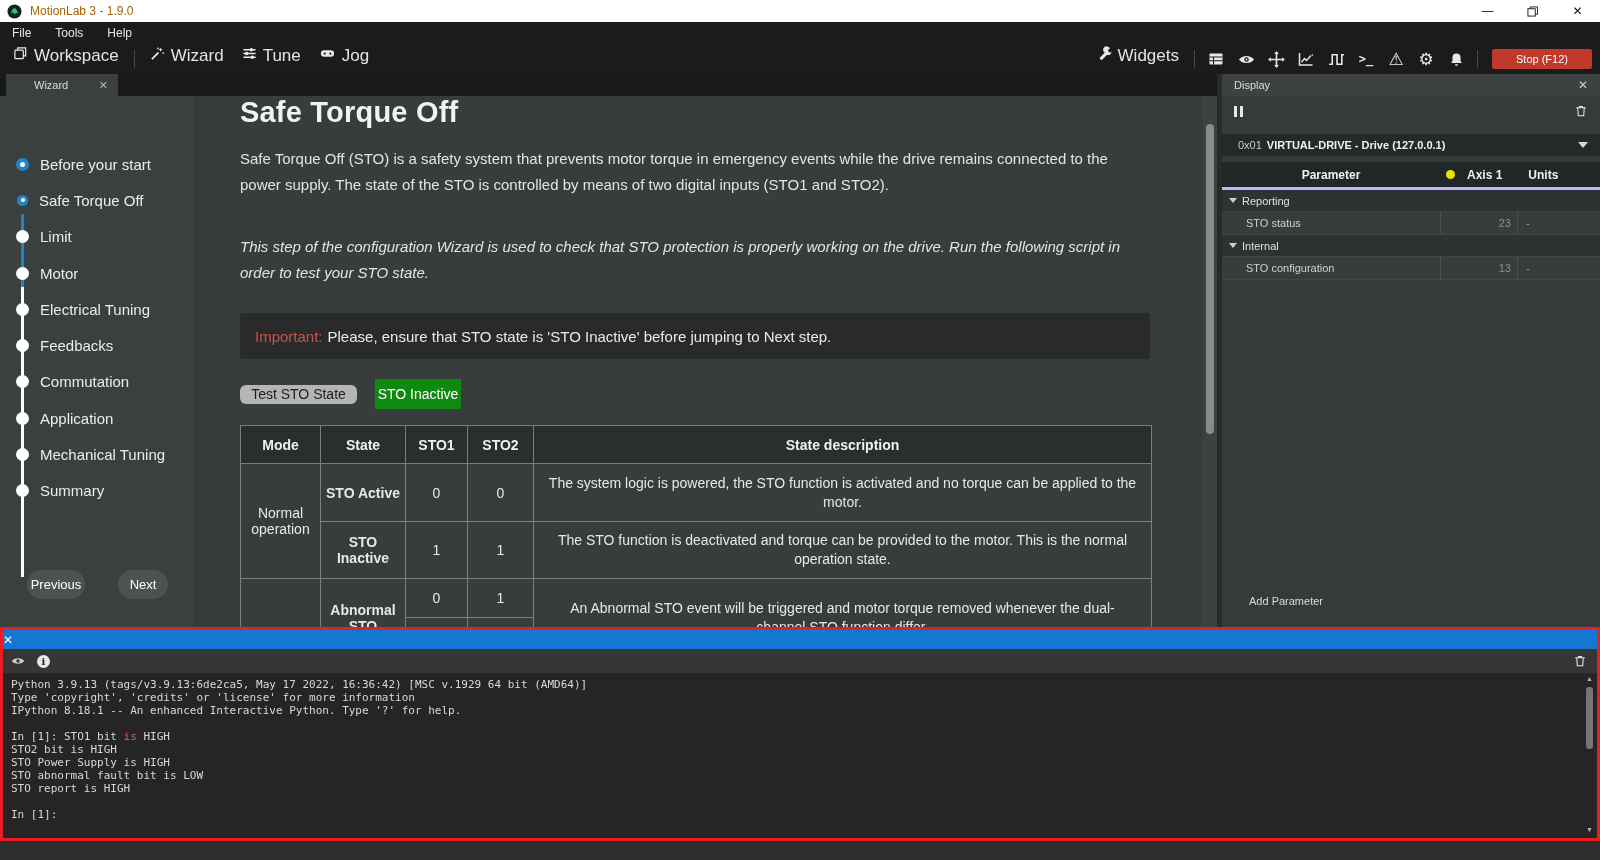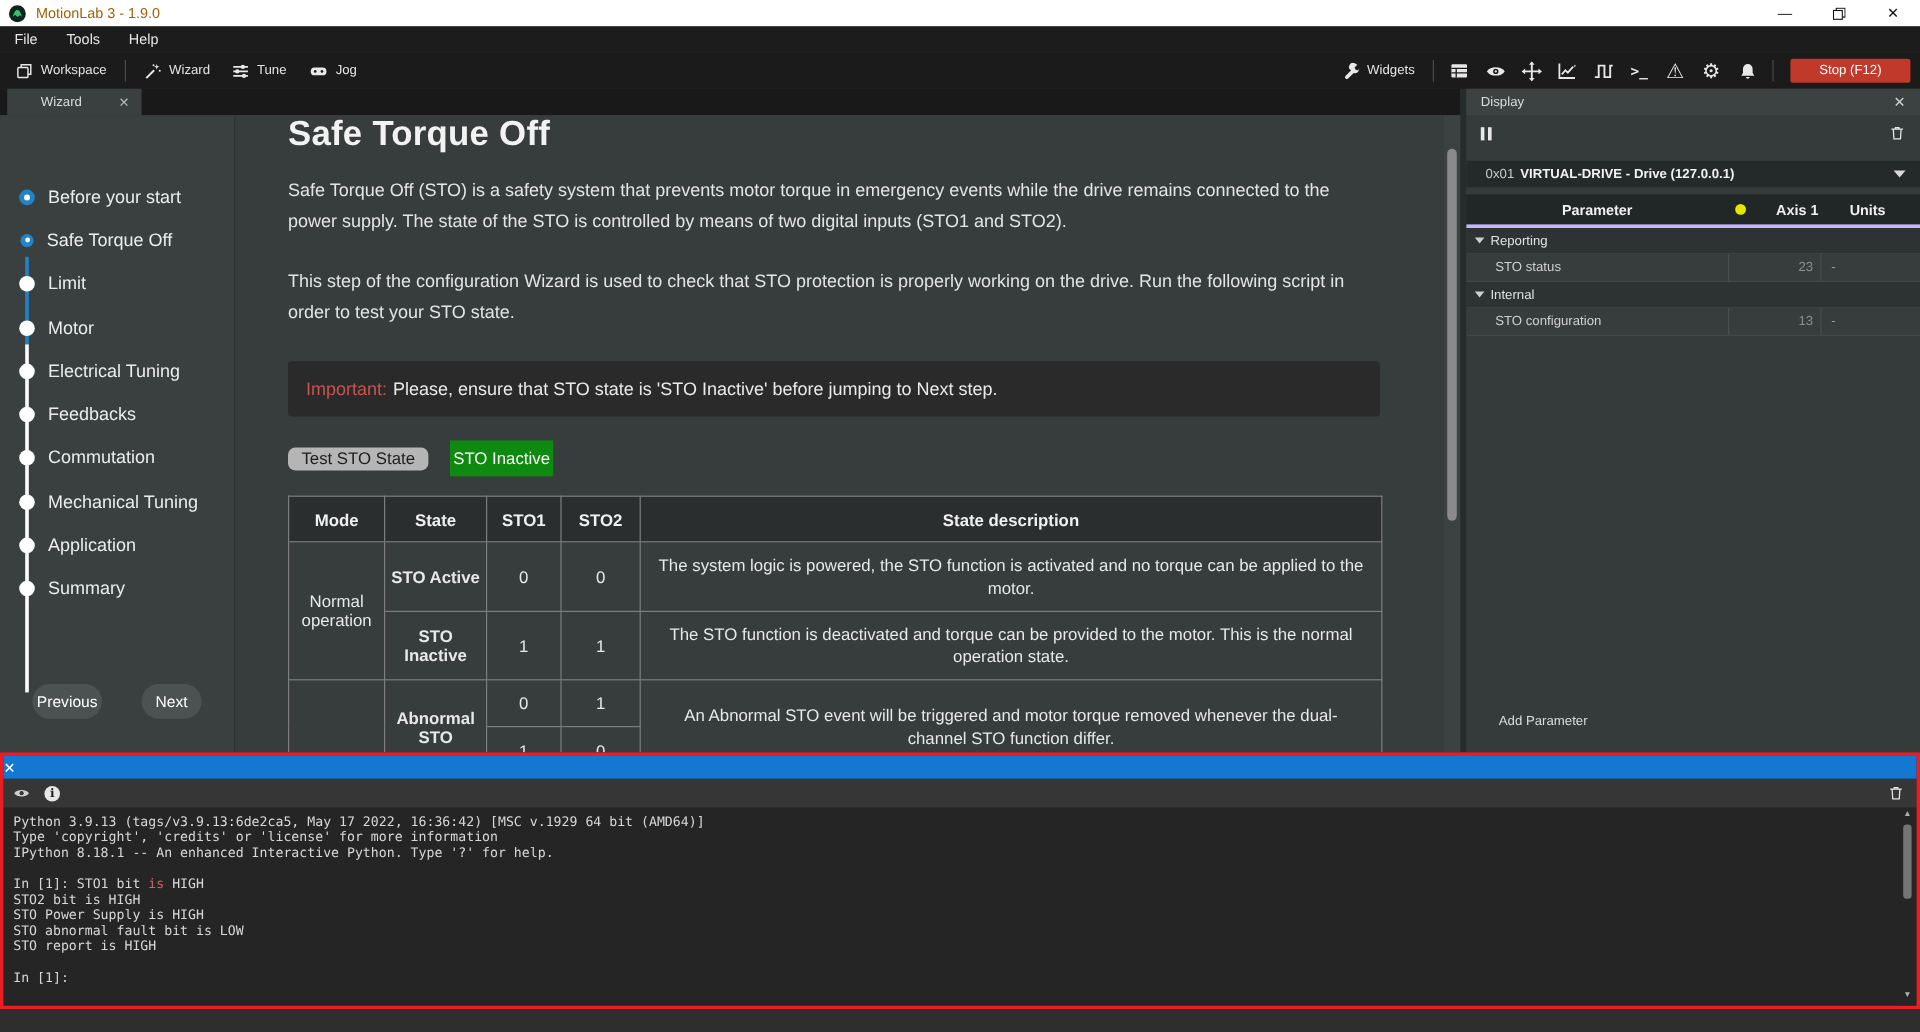--- a/index.html
+++ b/index.html
@@ -16,21 +16,21 @@
 
   
   .menubar { position:absolute; top:22px; left:0; width:1600px; height:22px; background:#1c1c1c; display:flex; align-items:center; }
   .menu-item { color:#e8e8e8; font-size:12px; padding:0 12px; height:22px; display:flex; align-items:center; }
 
   
   .toolbar { position:absolute; top:44px; left:0; width:1600px; height:30px; background:#1b1b1b; display:flex; align-items:center; }
   .tb-group { display:flex; align-items:center; }
   .tb-left { margin-left:4px; }
   .tb-right { position:absolute; right:8px; display:flex; align-items:center; }
-  .tb-btn { display:flex; align-items:center; color:#e4e4e4; font-size:11px; padding:0 9px; height:26px; }
+  .tb-btn { display:flex; color:#e4e4e4; font-size:17px; padding:0 9px; height:26px; }
   .tb-btn svg { margin-right:6px; }
   .tb-divider { width:1px; height:18px; background:#4a4a4a; margin:0 6px; }
   .tb-icon { width:30px; height:26px; display:flex; align-items:center; justify-content:center; color:#e8e8e8; font-size:15px; }
   .stop-btn { background:#c0392b; color:#fff; font-size:11px; border-radius:2px; width:100px; height:20px; display:flex; align-items:center; justify-content:center; margin-left:8px; }
 
   
   .tabstrip { position:absolute; top:74px; left:0; width:1217px; height:22px; background:#191919; }
   .tab { position:absolute; left:6px; top:0; width:112px; height:22px; background:#3a4040; display:flex; align-items:center; }
   .tab-label { color:#dcdcdc; font-size:11px; margin-left:28px; flex:1; }
   .tab-close { color:#b5b5b5; font-size:11px; margin-right:10px; }
@@ -51,21 +51,21 @@
   .step-label { color:#ececec; font-size:15px; margin-left:11px; }
   .nav-btns { position:absolute; top:474px; left:0; width:195px; }
   .nav-btn { position:absolute; background:#4c5151; color:#fff; font-size:13px; height:29px; border-radius:15px; display:flex; align-items:center; justify-content:center; }
   .nav-btn.prev { left:27px; width:58px; }
   .nav-btn.next { left:118px; width:50px; }
 
   
   .main { position:absolute; top:96px; left:195px; width:1008px; height:531px; background:#373c3c; border-left:1px solid #2d3232; overflow:hidden; padding-left:44px; }
   .main h1 { color:#f2f2f2; font-size:29px; font-weight:700; margin-top:0px; letter-spacing:0.2px; }
   .main p { color:#e4e4e4; font-size:15px; line-height:26px; width:906px; margin-top:17px; }
-  .main p.p2 { margin-top:24px; }
+  .main p.p2 { margin-top:36px;font-style:italic; }
   .important-box { width:910px; height:46px; background:#2a2a2a; border-radius:3px; margin-top:27px; display:flex; align-items:center; padding-left:15px; }
   .important-label { color:#c75450; font-size:15px; }
   .important-text { color:#eaeaea; font-size:15px; margin-left:5px; }
   .btn-row { margin-top:18px; display:flex; align-items:center; height:34px; }
   .test-btn { background:#b5b5b5; color:#1d1d1d; font-size:14px; border-radius:6px; width:117px; height:19px; display:flex; align-items:center; justify-content:center; }
   .badge { background:#0e8a10; color:#fff; font-size:14px; width:86px; height:30px; margin-left:18px; display:flex; align-items:center; justify-content:center; }
 
   table.sto { border-collapse:collapse; margin-top:14px; table-layout:fixed; width:911px; }
   table.sto th, table.sto td { border:1px solid #7d7d7d; color:#e8e8e8; font-size:14px; text-align:center; vertical-align:middle; }
   table.sto th { background:#2b2e2e; height:38px; font-weight:700; color:#f0f0f0; }
@@ -88,21 +88,21 @@
   .pause-icon { display:flex; margin-left:12px; }
   .pause-icon i { display:block; width:3px; height:11px; background:#e8e8e8; margin-right:3px; }
   .dp-trash { margin-left:auto; margin-right:12px; }
   .dp-device { height:22px; margin-top:8px; background:#242929; display:flex; align-items:center; }
   .dev-prefix { color:#c9c9c9; font-size:11px; margin-left:16px; }
   .dev-name { color:#f2f2f2; font-size:11px; font-weight:700; margin-left:5px; }
   .dev-chevron { margin-left:auto; margin-right:12px; width:0; height:0; border-left:5px solid transparent; border-right:5px solid transparent; border-top:6px solid #d8d8d8; }
   .dp-colheader { height:28px; margin-top:6px; background:#212626; display:flex; align-items:center; border-bottom:3px solid #c4b5fd; }
   .col-param-h { width:218px; text-align:center; color:#f0f0f0; font-size:12px; font-weight:700; }
   .axis-dot { width:9px; height:9px; border-radius:50%; background:#e6e600; margin-left:6px; }
-  .col-axis-h { color:#f0f0f0; font-size:12px; font-weight:700; margin-left:25px;text-align:center; }
+  .col-axis-h { color:#f0f0f0; font-size:12px; font-weight:700; margin-left:12px;text-align:center; }
   .col-units-h { color:#f0f0f0; font-size:12px; font-weight:700; margin-left:26px; }
   .dp-group { height:22px; background:#2d3232; border-bottom:1px solid #404545; display:flex; align-items:center; }
   .tri-down { width:0; height:0; border-left:4px solid transparent; border-right:4px solid transparent; border-top:5px solid #cfcfcf; margin-left:7px; }
   .group-label { color:#e0e0e0; font-size:11px; margin-left:5px; }
   .dp-row { height:23px; background:#373c3c; border-bottom:1px solid #424747; display:flex; align-items:stretch; }
   .param-name { width:218px; color:#d0d0d0; font-size:11px; display:flex; align-items:center; padding-left:24px; }
   .param-value { width:77px; border-left:1px solid #4a4f4f; color:#8f8f8f; font-size:11px; display:flex; align-items:center; justify-content:flex-end; padding-right:6px; }
   .param-units { flex:1; border-left:1px solid #4a4f4f; color:#9a9a9a; font-size:11px; display:flex; align-items:center; padding-left:8px; }
   .add-param { position:absolute; top:521px; left:27px; color:#dcdcdc; font-size:11px; }
 
@@ -279,25 +279,25 @@
       <div class="step todo">
           <span class="bullet"></span>
           <span class="step-label">Feedbacks</span>
         </div>
       <div class="step todo">
           <span class="bullet"></span>
           <span class="step-label">Commutation</span>
         </div>
       <div class="step todo">
           <span class="bullet"></span>
+          <span class="step-label">Application</span>
+        </div>
+      <div class="step todo">
+          <span class="bullet"></span>
           <span class="step-label">Mechanical Tuning</span>
-        </div>
-      <div class="step todo">
-          <span class="bullet"></span>
-          <span class="step-label">Application</span>
         </div>
       <div class="step todo">
           <span class="bullet"></span>
           <span class="step-label">Summary</span>
         </div>
     </div>
     <div class="nav-btns">
       <div class="nav-btn prev">Previous</div>
       <div class="nav-btn next">Next</div>
     </div>

